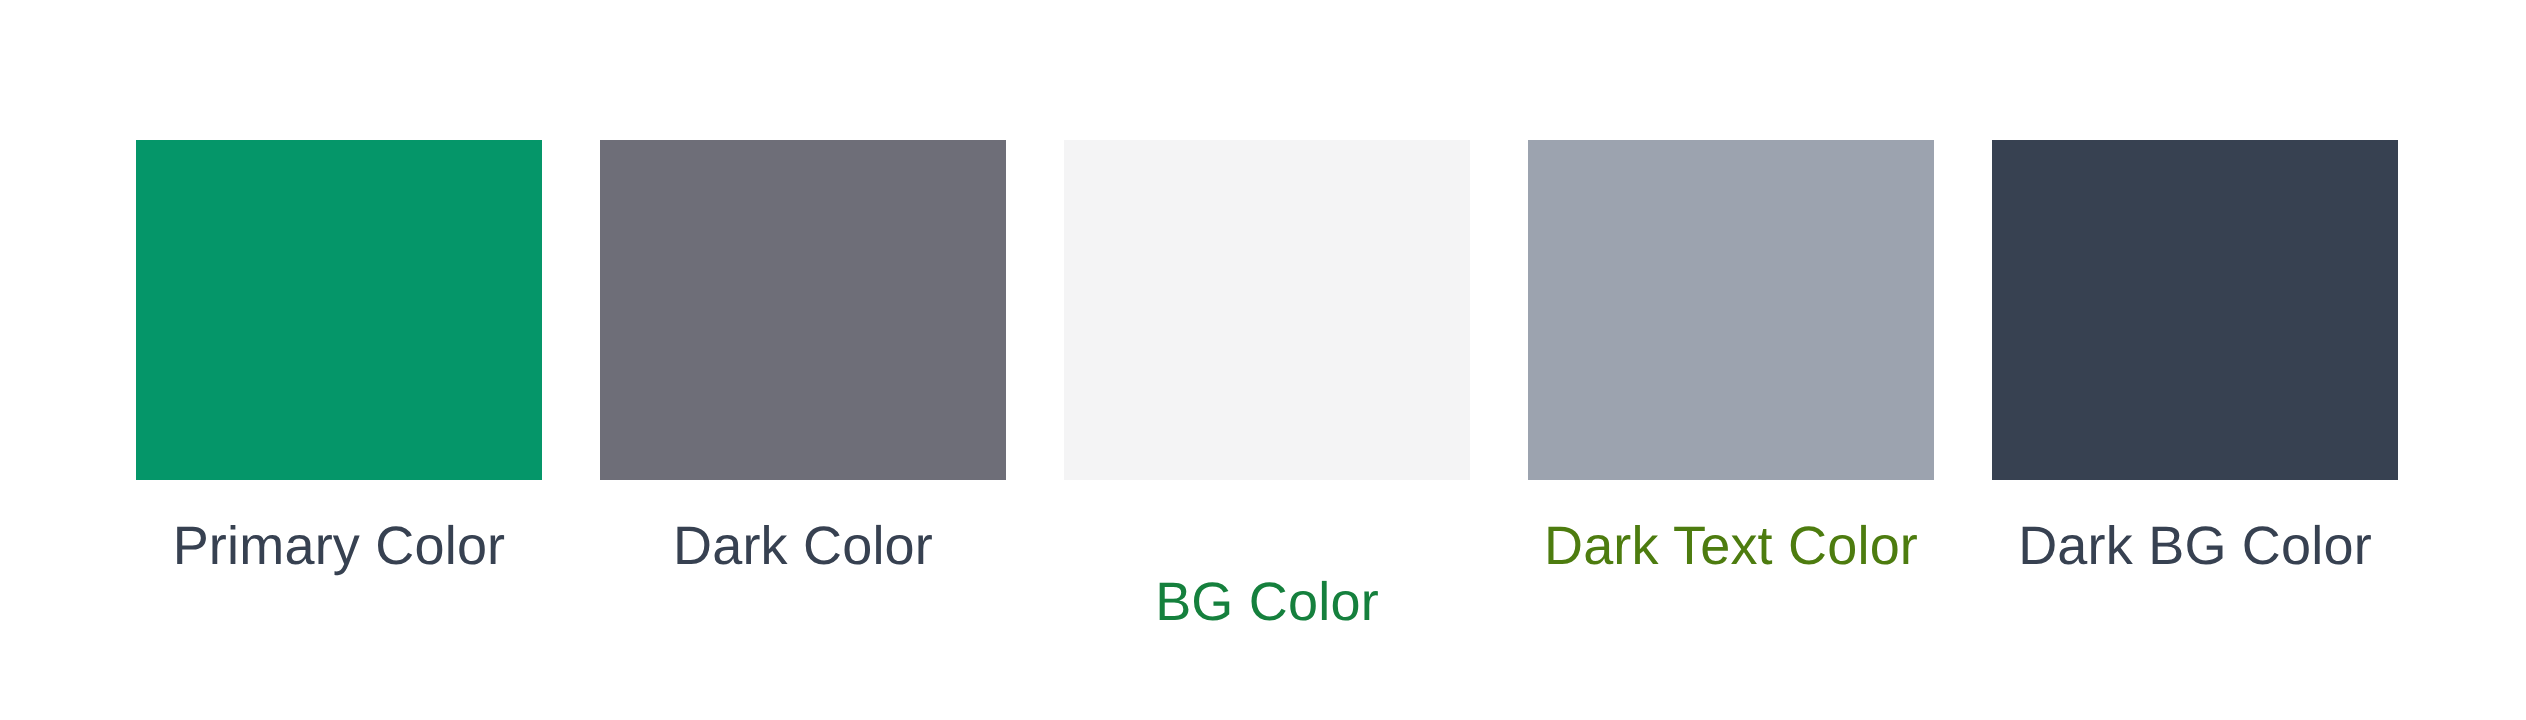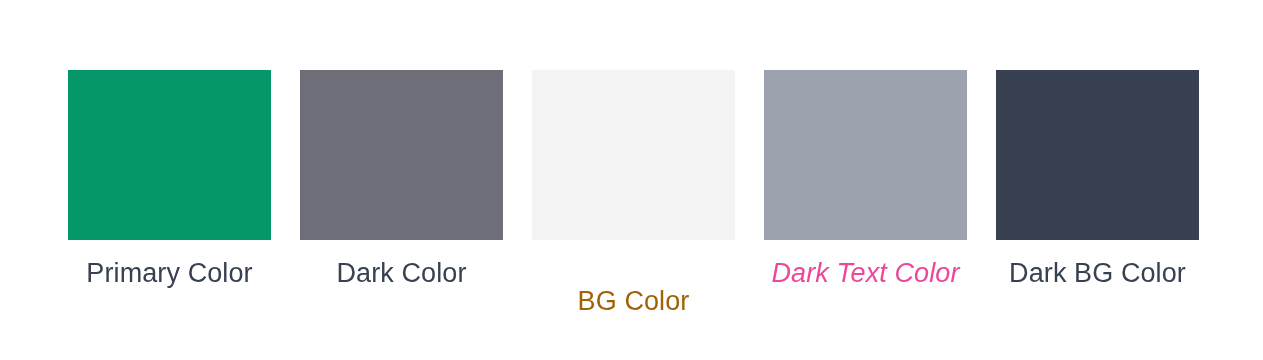--- a/index.html
+++ b/index.html
@@ -64,26 +64,26 @@
       <div class="swatch-label" style="color: rgb(55, 65, 81);">Primary Color</div>
     </div>
 
     <div class="swatch-cell">
       <div class="swatch-chip" style="background-color: rgb(110, 110, 120);"></div>
       <div class="swatch-label" style="color: rgb(55, 65, 81);">Dark Color</div>
     </div>
 
     <div class="swatch-cell">
       <div class="swatch-chip" style="background-color: rgb(244, 244, 245);"></div>
-      <div class="swatch-label" style="color: #a16207; margin-top: 44px;">BG Color</div>
+      <div class="swatch-label" style="color: #15803d; margin-top: 44px;">BG Color</div>
     </div>
 
     <div class="swatch-cell">
       <div class="swatch-chip" style="background-color: rgb(156, 163, 175);"></div>
-      <div class="swatch-label" style="color: #ec4899; font-style: italic;">Dark Text Color</div>
+      <div class="swatch-label" style="color: #4d7c0f;">Dark Text Color</div>
     </div>
 
     <div class="swatch-cell">
       <div class="swatch-chip" style="background-color: rgb(55, 65, 81);"></div>
       <div class="swatch-label" style="color: rgb(55, 65, 81); text-align: center;">Dark BG Color</div>
     </div>
 
   </div>
 </div>
 

